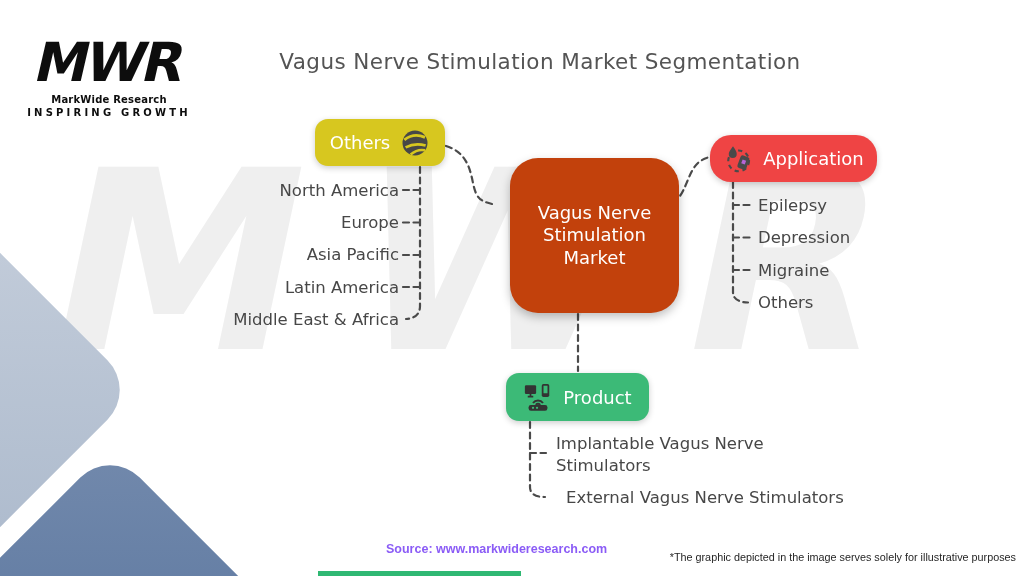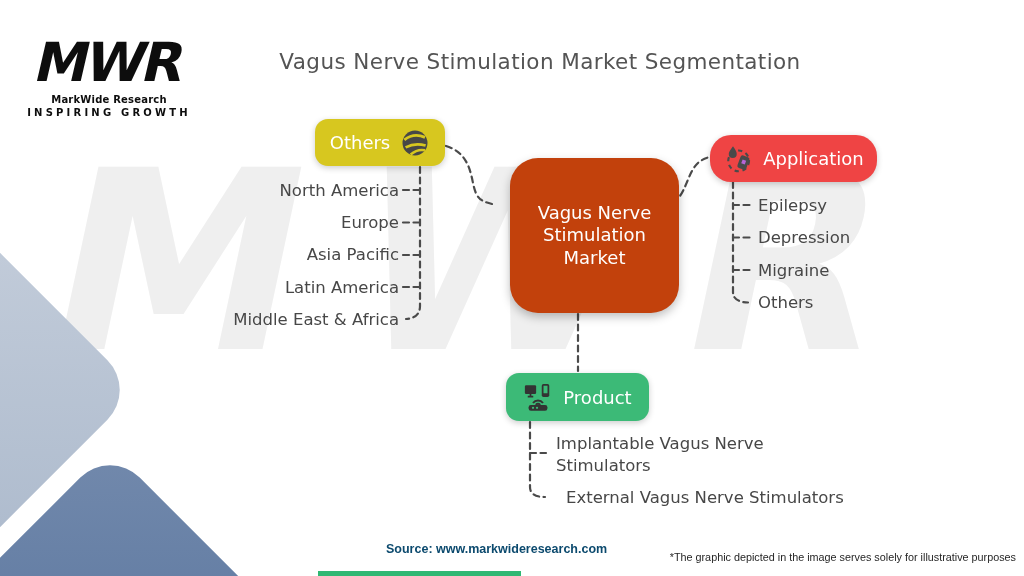--- a/index.html
+++ b/index.html
@@ -48,21 +48,21 @@
   .list{position:absolute;margin:0;padding:0;list-style:none;z-index:2;font-size:16.5px;color:#474747;}
   .region-list{right:625px;top:174px;text-align:right;}
   .region-list li{height:32.3px;display:flex;align-items:center;justify-content:flex-end;white-space:nowrap;}
   .app-list{left:758px;top:189px;}
   .app-list li{height:32.5px;display:flex;align-items:center;white-space:nowrap;}
   .product-item{position:absolute;z-index:2;font-size:16.5px;color:#474747;line-height:22px;}
   .product-item-1{left:556px;top:433px;width:250px;}
   .product-item-2{left:556px;top:487px;width:330px;white-space:nowrap;margin-left:10px;}
 
   
-  .source{position:absolute;left:386px;top:542px;font-size:12.5px;font-weight:bold;color:#0c4a6e;z-index:2;
+  .source{position:absolute;left:386px;top:542px;font-size:12.5px;font-weight:bold;color:#8b5cf6;z-index:2;
           font-family:"Liberation Sans",sans-serif;}
   .disclaimer{position:absolute;right:8px;top:551px;font-size:10.8px;color:#262626;z-index:2;
           font-family:"Liberation Sans",sans-serif;}
 </style>
 </head>
 <body>
 
 <div id="stage">
 
   <div class="watermark">MWR</div>

